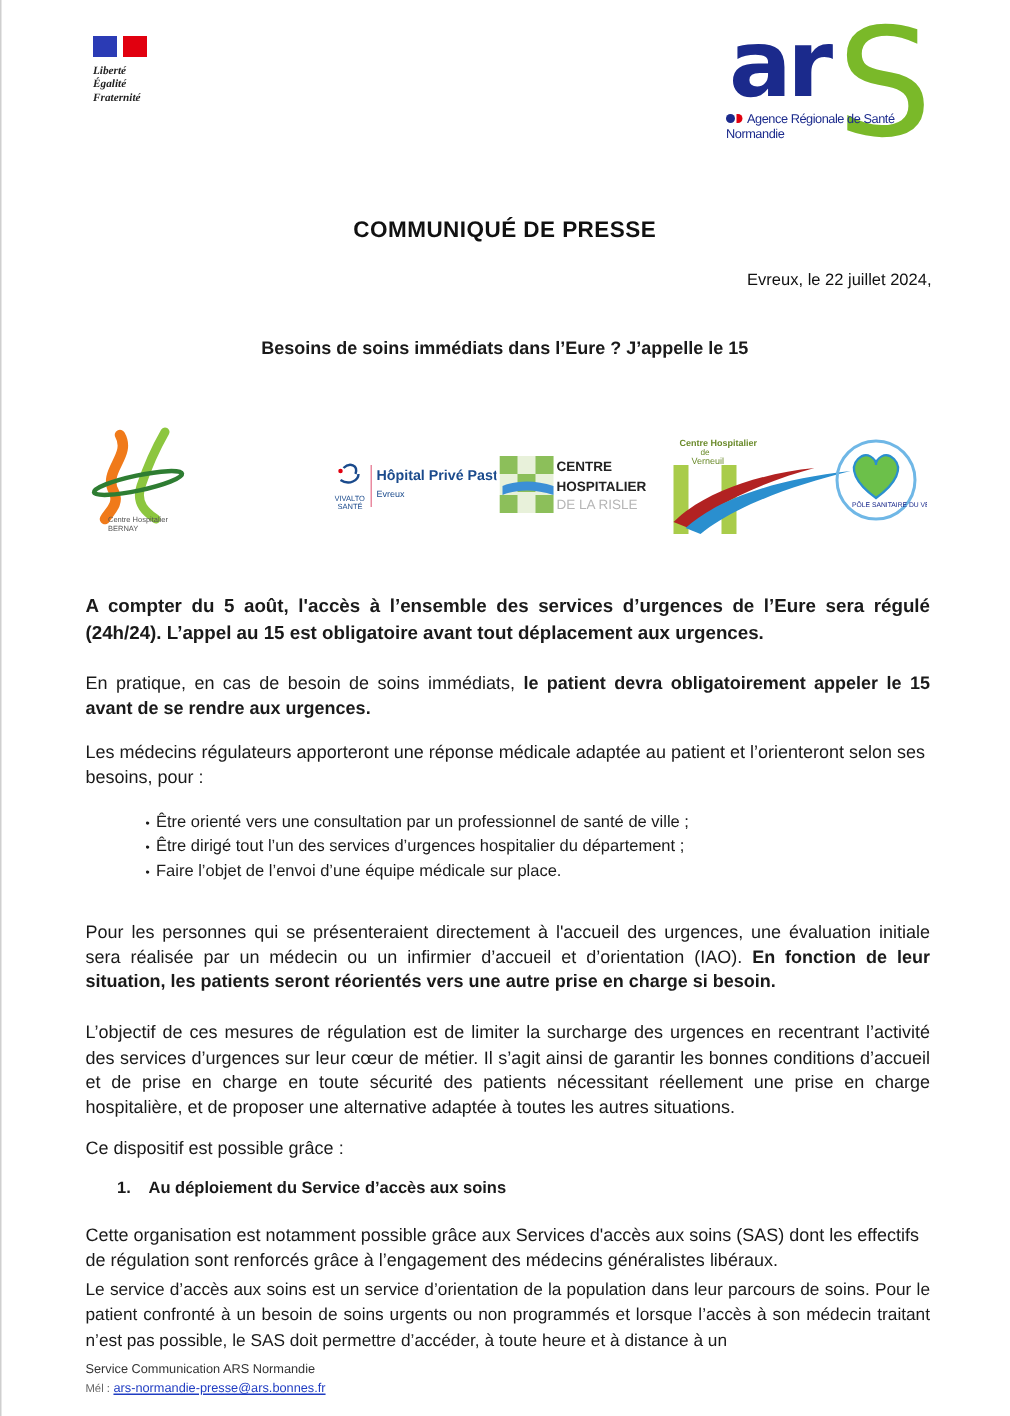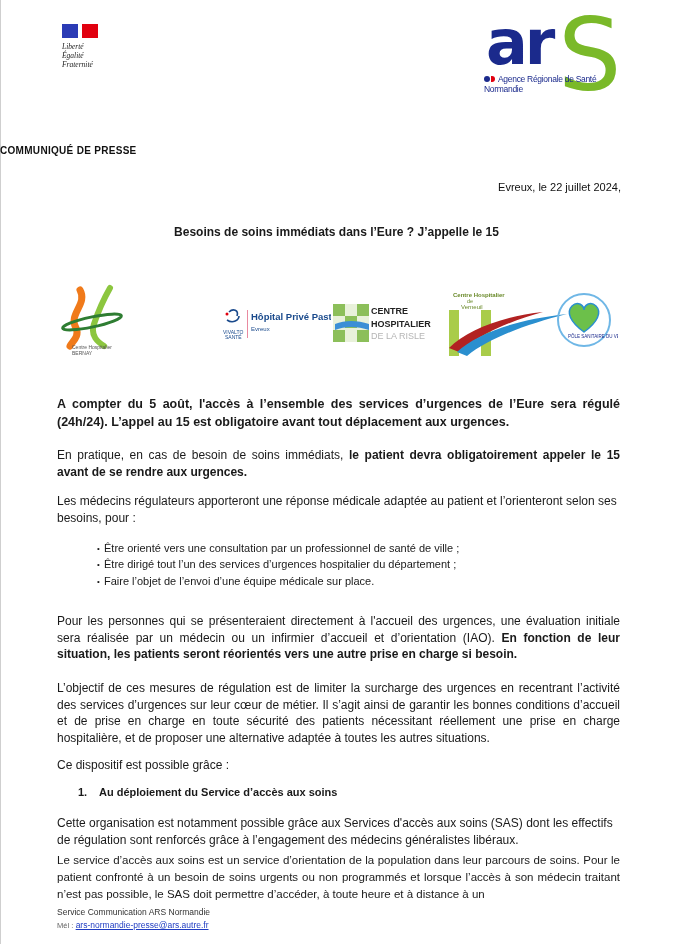--- a/index.html
+++ b/index.html
@@ -10,31 +10,31 @@
   }
   .page-border { position: absolute; left: 0; top: 0; bottom: 0; width: 1px; background: #cfcfcf; }
 
   
   .rf-logo { position: absolute; left: 62px; top: 24px; width: 110px; }
   .rf-flag { display: flex; width: 36px; height: 14px; }
   .rf-flag .blue { width: 16px; height: 14px; background: #2b3bb5; }
   .rf-flag .gap { width: 4px; }
   .rf-flag .red { width: 16px; height: 14px; background: #e1000f; }
   .rf-title { margin-top: 6px; font-weight: 700; font-size: 13.5px; line-height: 14px; letter-spacing: 0.2px; color: #111; }
-  .rf-motto { margin-top: 4px; font-family: "Liberation Serif", serif; font-style: italic; font-size: 7.5px; line-height: 9px; color: #222; }
+  .rf-motto { margin-top: 4px; font-family: "Liberation Serif", serif; font-style: italic; font-size: 7.5px; line-height: 9px; color: #222; font-weight: bold; }
 
   .ars-logo { position: absolute; left: 484px; top: 22px; width: 150px; height: 86px; }
   .ars-ar { position: absolute; left: 2px; top: -14px; font-family: "DejaVu Sans", sans-serif; font-weight: 700; font-size: 62px; color: #1b2a8c; letter-spacing: -3px; line-height: 70px; }
   .ars-s { position: absolute; left: 74px; top: -16px; font-family: "DejaVu Sans", sans-serif; font-weight: 400; font-size: 100px; color: #7ab929; line-height: 100px; }
   .ars-tag { position: absolute; left: 0px; top: 52px; font-size: 8.5px; line-height: 10px; color: #1b2a8c; font-weight: 400; letter-spacing: -0.3px; }
   .ars-tag .dot-b { display: inline-block; width: 6px; height: 6px; border-radius: 50%; background: #1b2a8c; margin-right: 1px; vertical-align: 0px; }
   .ars-tag .dot-r { display: inline-block; width: 4px; height: 6px; border-radius: 0 4px 4px 0; background: #e1000f; margin-right: 3px; vertical-align: 0px; }
 
   
-  .press-title { position: absolute; left: 0; width: 673px; top: 145px; text-align: left; font-weight: 700; font-size: 10px; letter-spacing: 0.3px; color: #111; }
+  .press-title { position: absolute; left: 0; width: 673px; top: 145px; text-align: center; font-weight: 700; font-size: 15px; letter-spacing: 0.3px; color: #111; }
   .date-line { position: absolute; right: 52px; top: 181px; font-size: 11px; color: #111; }
   .headline { position: absolute; left: 0; width: 673px; top: 224px; text-align: center; font-weight: 700; font-size: 12px; line-height: 17px; color: #1a1a1a; }
 
   
   .logos-row { position: absolute; left: 58px; top: 284px; width: 560px; height: 76px; }
   .logo { position: absolute; }
   .lg-bernay { left: 0; top: 0; width: 66px; height: 76px; }
   .lg-eure { left: 70px; top: 6px; width: 96px; height: 70px; }
   .lg-pasteur { left: 165px; top: 22px; width: 108px; height: 36px; }
   .lg-risle { left: 275px; top: 18px; width: 100px; height: 44px; text-align: center; }
@@ -194,14 +194,14 @@
 <div class="body p7">
   <p style="text-align:left">Cette organisation est notamment possible grâce aux Services d'accès aux soins (SAS) dont les effectifs de régulation sont renforcés grâce à l’engagement des médecins généralistes libéraux.</p>
 </div>
 
 <div class="body p8">
   <p>Le service d’accès aux soins est un service d’orientation de la population dans leur parcours de soins. Pour le patient confronté à un besoin de soins urgents ou non programmés et lorsque l’accès à son médecin traitant n’est pas possible, le SAS doit permettre d’accéder, à toute heure et à distance à un</p>
 </div>
 
 <div class="footer">
   <div>Service Communication ARS Normandie</div>
-  <div><span class="mel">Mél :</span> <a href="#">ars-normandie-presse@ars.autre.fr</a></div>
+  <div><span class="mel">Mél :</span> <a href="#">ars-normandie-presse@ars.bonnes.fr</a></div>
 </div>
 
 </body></html>

